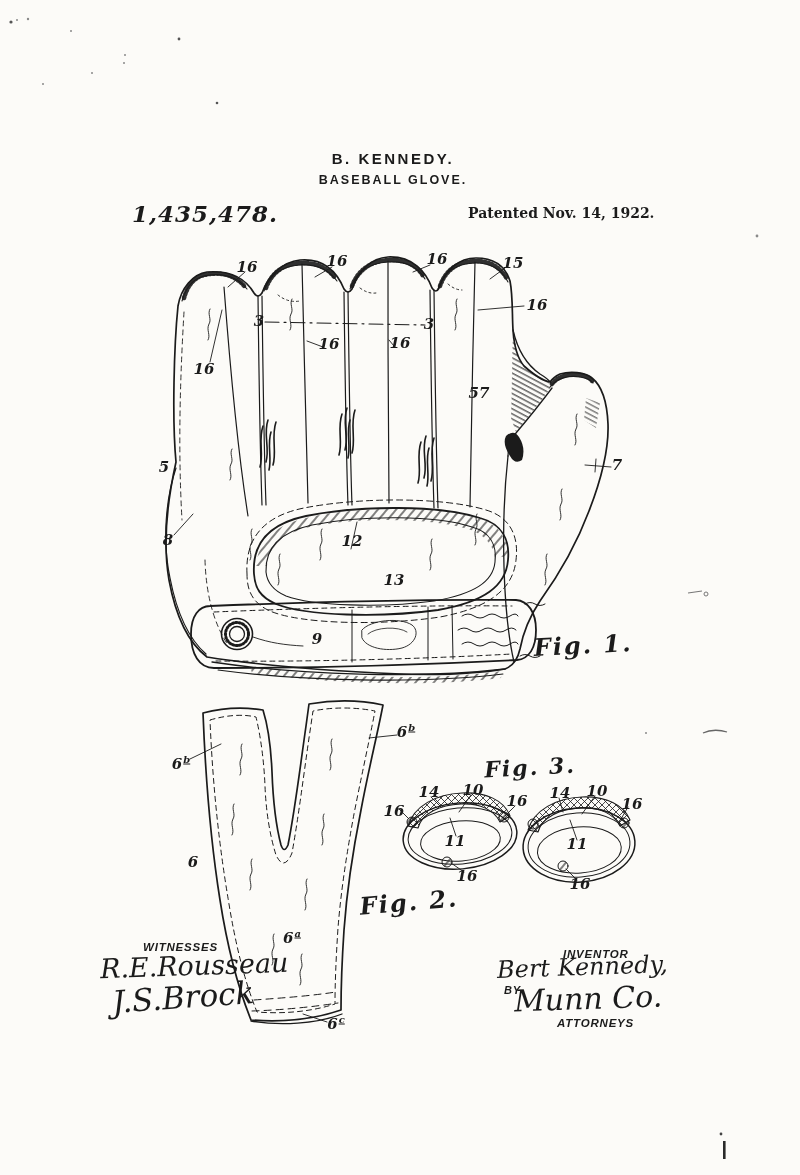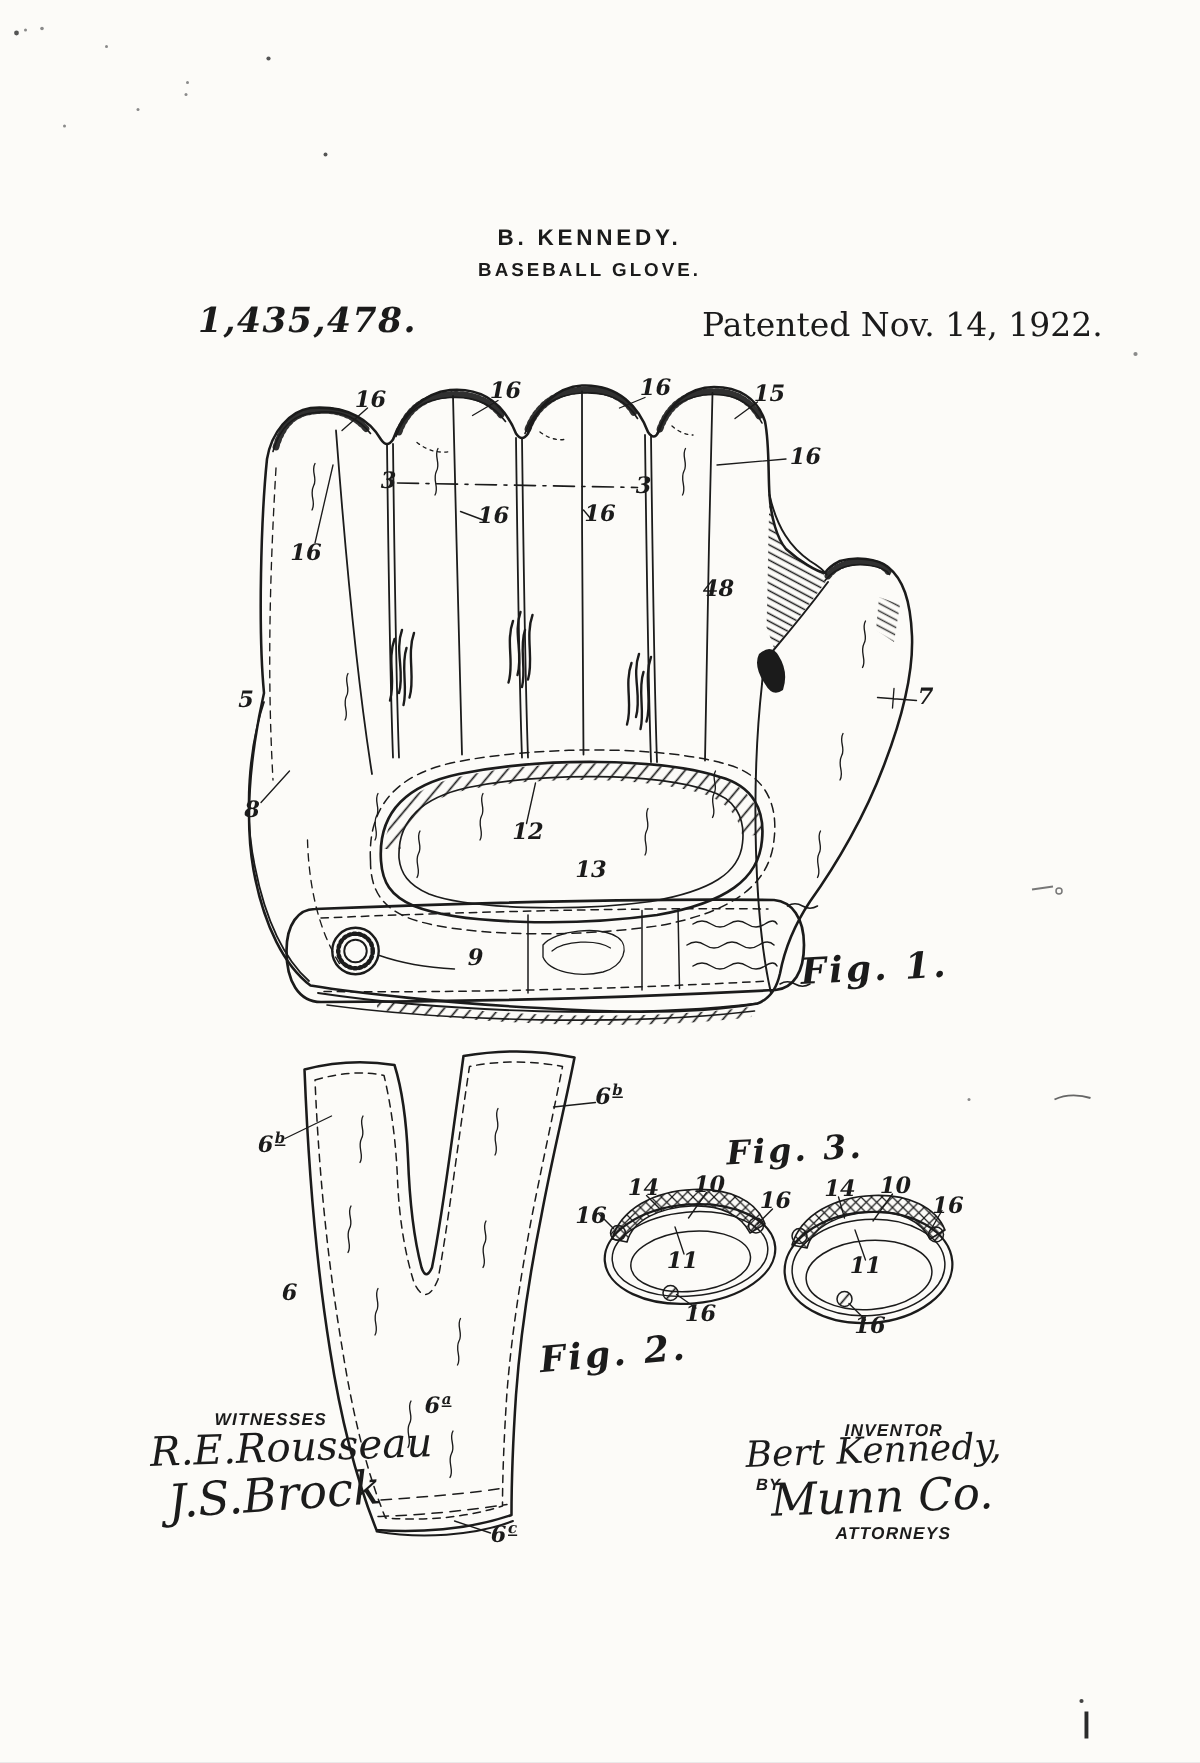--- a/index.html
+++ b/index.html
@@ -5,21 +5,21 @@
   html,body{margin:0;padding:0;background:#ddd;}
   .sheet{position:relative;width:800px;height:1175px;margin:0 auto;background:#fcfbf8;
          font-family:"DejaVu Serif",serif;color:#1b1b1b;overflow:hidden;}
   .abs{position:absolute;}
   .gothic{font-family:"Liberation Sans",sans-serif;font-weight:bold;}
   .hdr{left:0;width:786px;text-align:center;white-space:nowrap;}
   .header-inventor{top:150px;font-size:15px;letter-spacing:2.5px;}
   .header-title{top:173px;font-size:12.5px;letter-spacing:2px;}
   .header-app{top:190px;font-size:9.5px;letter-spacing:1.1px;}
   .patent-number{top:200px;left:132px;font-size:23px;font-weight:bold;letter-spacing:1px;font-style:italic;}
-  .patent-date{top:205px;left:468px;font-size:22px;font-weight:normal;white-space:nowrap;}
+  .patent-date{top:205px;left:468px;font-size:14px;font-weight:bold;white-space:nowrap;}
   .ref-label{position:absolute;transform:translate(-50%,-50%);font-style:italic;font-weight:bold;
              font-size:15px;white-space:nowrap;line-height:1;}
   .ref-label sup{font-size:10px;text-decoration:underline;margin-left:1px;}
   .fig-caption{position:absolute;font-style:italic;font-weight:bold;font-size:24px;letter-spacing:2px;
                transform:translate(-50%,-50%) rotate(-3deg);white-space:nowrap;}
   .small-label{font-family:"Liberation Sans",sans-serif;font-style:italic;font-weight:bold;
                font-size:11.5px;letter-spacing:0.8px;white-space:nowrap;}
   .sig{font-style:italic;white-space:nowrap;line-height:1;}
   .sig-rousseau{top:952px;left:100px;font-size:27px;transform:rotate(-2deg);}
   .sig-brock{top:982px;left:112px;font-size:31px;transform:rotate(-4deg);}
@@ -288,25 +288,25 @@
       <span class="ref-label" style="left: 247px; top: 267px;">16</span>
       <span class="ref-label" style="left: 337px; top: 261px;">16</span>
       <span class="ref-label" style="left: 437px; top: 259px;">16</span>
       <span class="ref-label" style="left: 513px; top: 263px;">15</span>
       <span class="ref-label" style="left: 537px; top: 305px;">16</span>
       <span class="ref-label" style="left: 259px; top: 321px;">3</span>
       <span class="ref-label" style="left: 429px; top: 324px;">3</span>
       <span class="ref-label" style="left: 329px; top: 344px;">16</span>
       <span class="ref-label" style="left: 400px; top: 343px;">16</span>
       <span class="ref-label" style="left: 204px; top: 369px;">16</span>
-      <span class="ref-label" style="left: 479px; top: 393px;">48</span>
+      <span class="ref-label" style="left: 479px; top: 393px;">57</span>
       <span class="ref-label" style="left: 164px; top: 467px;">5</span>
       <span class="ref-label" style="left: 168px; top: 540px;">8</span>
       <span class="ref-label" style="left: 617px; top: 465px;">7</span>
-      <span class="ref-label" style="left: 352px; top: 555px;">12</span>
+      <span class="ref-label" style="left: 352px; top: 541px;">12</span>
       <span class="ref-label" style="left: 394px; top: 580px;">13</span>
       <span class="ref-label" style="left: 317px; top: 639px;">9</span>
       <span class="ref-label" style="left: 181px; top: 763px;">6<sup>b</sup></span>
       <span class="ref-label" style="left: 406px; top: 731px;">6<sup>b</sup></span>
       <span class="ref-label" style="left: 193px; top: 862px;">6</span>
       <span class="ref-label" style="left: 292px; top: 937px;">6<sup>a</sup></span>
       <span class="ref-label" style="left: 336px; top: 1023px; text-align: right;">6<sup>c</sup></span>
       <span class="ref-label" style="left: 394px; top: 811px;">16</span>
       <span class="ref-label" style="left: 429px; top: 792px;">14</span>
       <span class="ref-label" style="left: 473px; top: 790px;">10</span>

